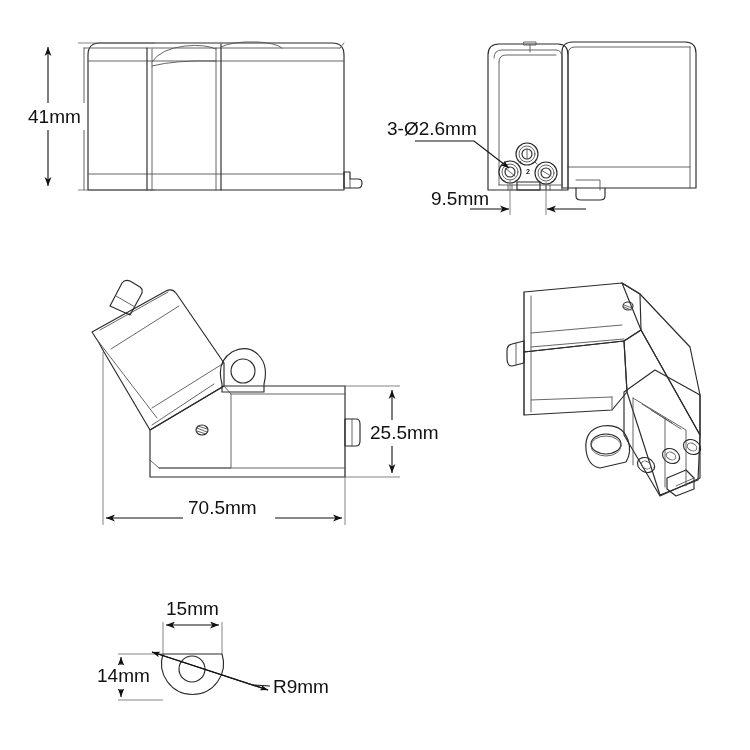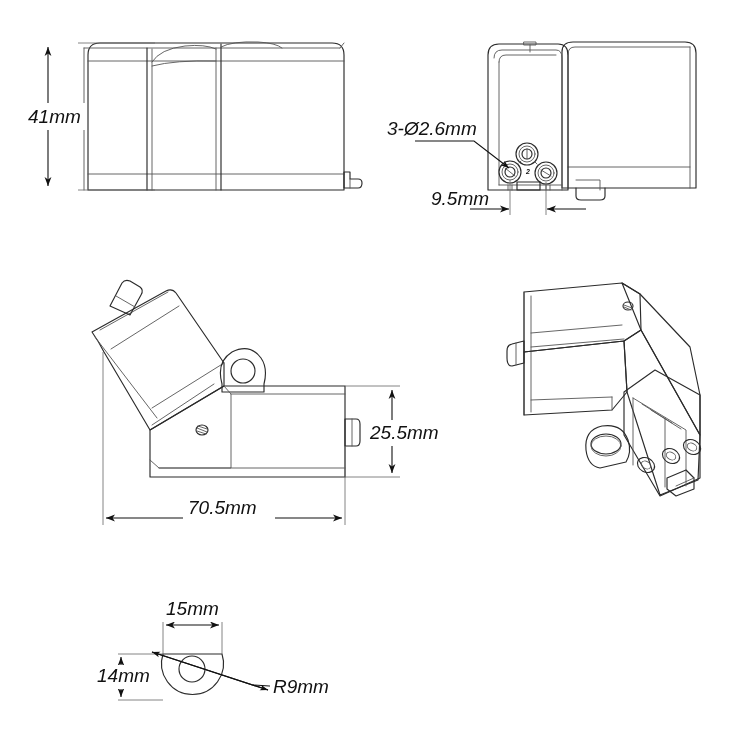--- a/index.html
+++ b/index.html
@@ -13,21 +13,20 @@
     font-family: "Liberation Sans", sans-serif;
     overflow: hidden;
     position: relative;
   }
   #sheet {
     position: absolute;
     left: 0; top: 0;
     width: 750px;
     height: 750px;
     background: #ffffff;
-    font-style: italic;
   }
   svg#drawing {
     display: block;
     width: 750px;
     height: 750px;
   }
   .part {
     fill: none;
     stroke: #2b2b2b;
     stroke-width: 1.15;

